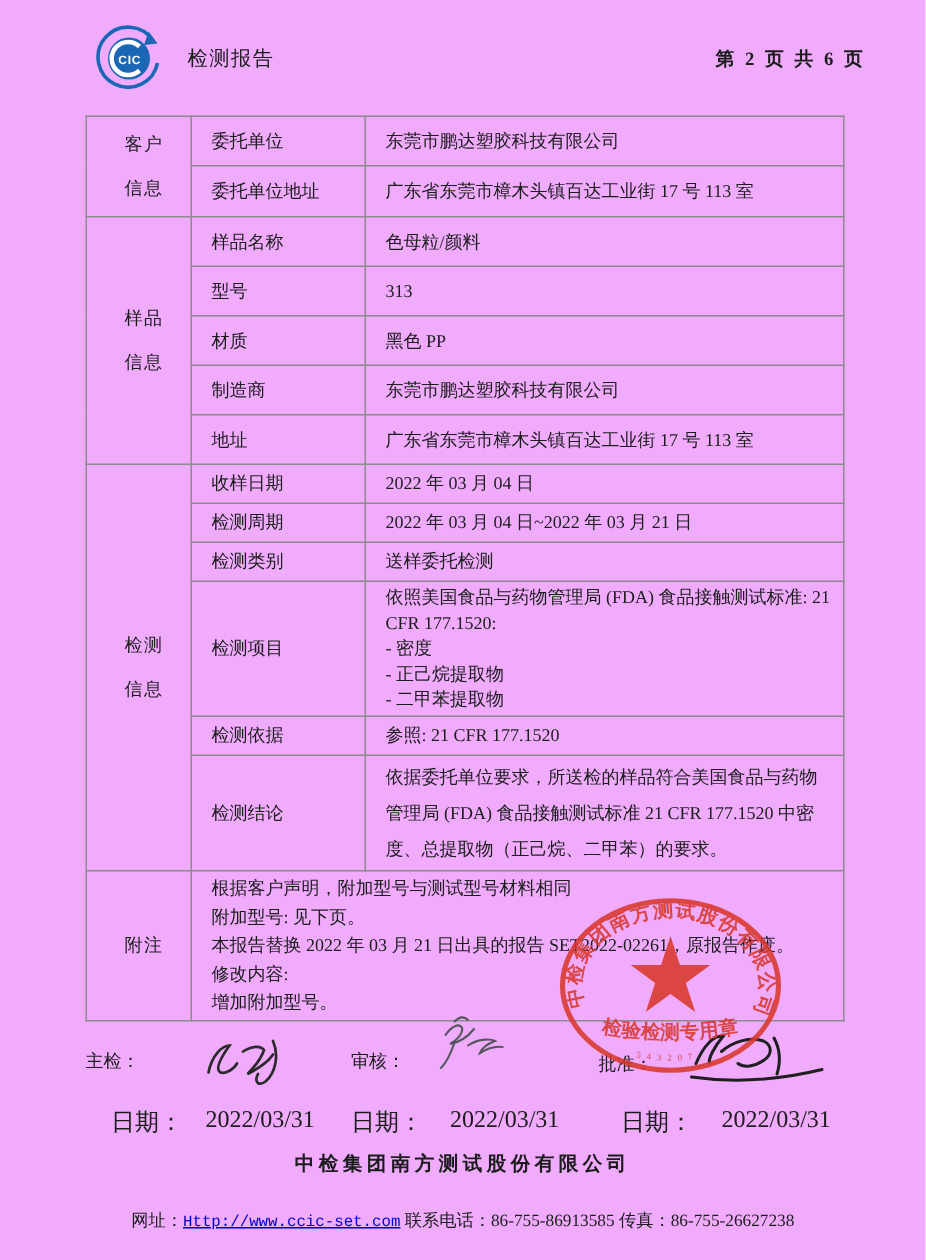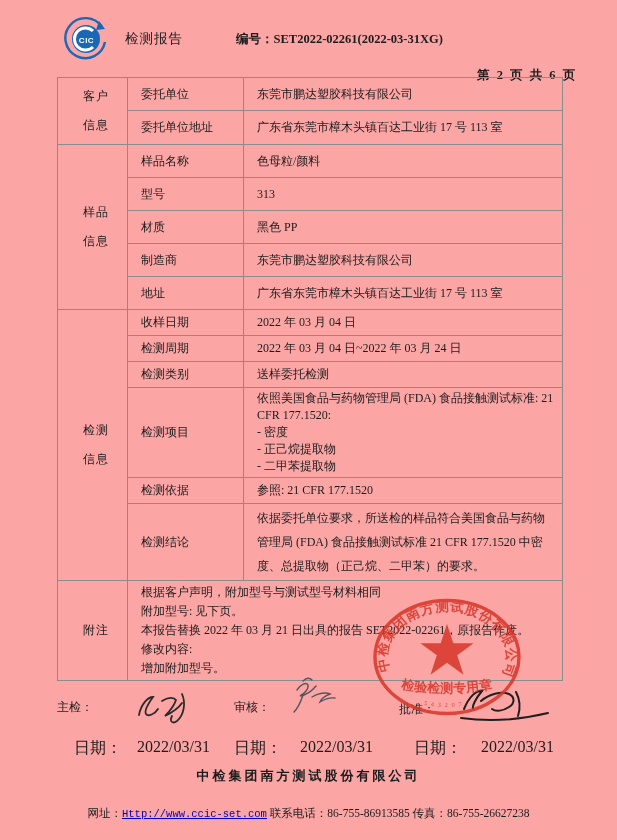--- a/index.html
+++ b/index.html
@@ -1,22 +1,22 @@
 <!DOCTYPE html>
 <html><head>
 <meta charset="utf-8">
 <style>
   html,body{margin:0;padding:0;background:#fff;}
-  .page{position:relative;width:617px;height:840px;background:#fca5a5;overflow:hidden;
+  .page{position:relative;width:617px;height:840px;background:#f0abfc;overflow:hidden;
         font-family:"Liberation Serif","DejaVu Serif",serif;color:#1c1c1c;}
 
   
   .hdr-title{position:absolute;left:125px;top:30px;font-size:13.5px;font-weight:normal;letter-spacing:1px;}
   .hdr-no{position:absolute;left:236px;top:31px;font-size:12.5px;font-weight:bold;}
-  .hdr-page{position:absolute;left:477px;top:31px;font-size:12.5px;font-weight:bold;letter-spacing:2px;white-space:nowrap;margin-top:36px;}
+  .hdr-page{position:absolute;left:477px;top:31px;font-size:12.5px;font-weight:bold;letter-spacing:2px;white-space:nowrap;}
   .logo{position:absolute;left:63px;top:16px;}
 
   
   table.report{position:absolute;left:57px;top:77px;width:506px;border-collapse:collapse;
                font-size:12px;table-layout:fixed;}
   table.report td{border:1px solid #8c8c8c;vertical-align:middle;padding:2px 6px 2px 13px;
                   line-height:17px;word-break:break-all;}
   td.group{width:50px;padding:0;text-align:center;}
   td.group span{display:inline-block;width:26px;line-height:29px;letter-spacing:1px;}
   td.flabel{width:96px;}
@@ -44,21 +44,20 @@
 <div class="page">
 
   <svg class="logo" width="46" height="46" viewBox="0 0 46 46">
     <path d="M39,11 A20,20 0 1 0 42,26" fill="none" stroke="#1a67b5" stroke-width="2.4"></path>
     <path d="M36,5 L42,13 L33,14 Z" fill="#1a67b5"></path>
     <circle cx="23" cy="23" r="14" fill="#1a67b5"></circle>
     <path d="M30,15 A11,11 0 1 0 30,31" fill="none" stroke="#ffffff" stroke-width="3"></path>
     <text x="23.5" y="26.5" text-anchor="middle" font-size="8" font-weight="bold" fill="#ffffff" font-family="Liberation Sans, sans-serif" letter-spacing="0.5">CIC</text>
   </svg>
   <div class="hdr-title">检测报告</div>
-  <div class="hdr-no"><span>编号：</span><span>SET2022-02261(2022-03-31XG)</span></div>
   <div class="hdr-page">第 2 页 共 6 页</div>
 
   <table class="report">
 
     <tbody>
       <tr class="r33">
         <td class="group" rowspan="2"><span>客户信息</span></td>
         <td class="flabel">委托单位</td>
         <td>东莞市鹏达塑胶科技有限公司</td>
       </tr>
@@ -93,21 +92,21 @@
     </tbody>
 
     <tbody>
       <tr class="r26">
         <td class="group" rowspan="6"><span>检测信息</span></td>
         <td class="flabel">收样日期</td>
         <td>2022 年 03 月 04 日</td>
       </tr>
       <tr class="r26">
         <td class="flabel">检测周期</td>
-        <td>2022 年 03 月 04 日~2022 年 03 月 24 日</td>
+        <td>2022 年 03 月 04 日~2022 年 03 月 21 日</td>
       </tr>
       <tr class="r26">
         <td class="flabel">检测类别</td>
         <td>送样委托检测</td>
       </tr>
       <tr class="r89">
         <td class="flabel">检测项目</td>
         <td class="items">
           <div>依照美国食品与药物管理局 (FDA) 食品接触测试标准: 21 CFR 177.1520:</div>
           <div>- 密度</div>

